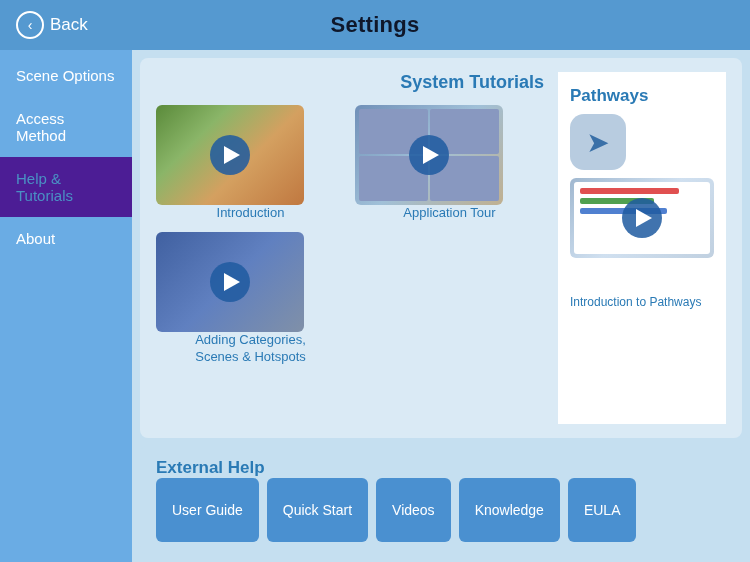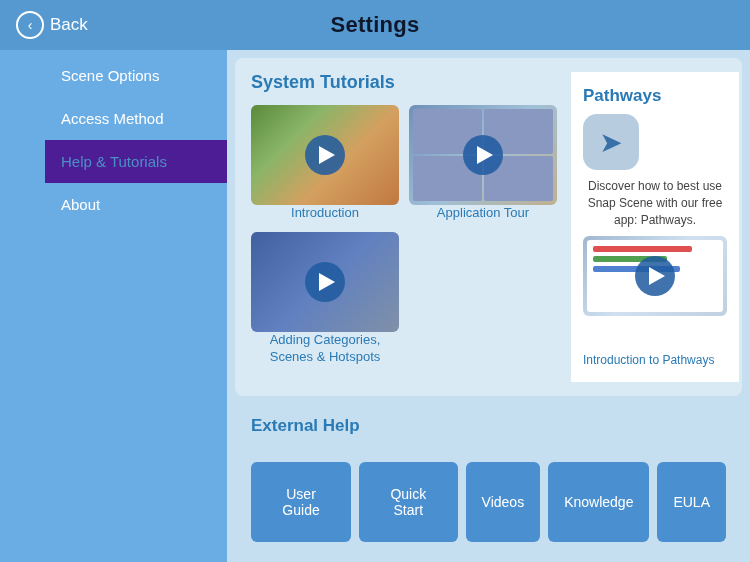--- a/index.html
+++ b/index.html
@@ -55,25 +55,24 @@
 
     
     .body {
       display: flex;
       flex: 1;
       overflow: hidden;
     }
 
     
     .sidebar {
-      width: 182px;
+      width: 132px;
       background: #6aace4;
       flex-shrink: 0;
       padding-top: 4px;
-      margin-left: 45px;
     }
     .sidebar-item {
       padding: 13px 16px;
       color: white;
       font-size: 15px;
       cursor: pointer;
       border-bottom: none;
     }
     .sidebar-item.active {
       background: #4c1d95;
@@ -104,20 +103,21 @@
 
     
     .tutorials-left {
       flex: 1;
     }
     .tutorials-title {
       color: #2a7ab5;
       font-size: 18px;
       font-weight: 600;
       margin-bottom: 12px;
+      text-align: right;
     }
     .videos-grid {
       display: grid;
       grid-template-columns: 1fr 1fr;
       gap: 10px;
     }
     .video-item {
       display: flex;
       flex-direction: column;
     }
@@ -259,21 +259,21 @@
       background: #c5dff0;
       margin: 4px 8px 8px 8px;
       border-radius: 8px;
       padding: 12px 16px;
       flex-shrink: 0;
     }
     .external-title {
       color: #2a7ab5;
       font-size: 17px;
       font-weight: 600;
-      margin-bottom: 26px;
+      margin-bottom: 0;
     }
     .help-buttons {
       display: flex;
       gap: 8px;
     }
     .help-btn {
       background: #4a90d0;
       color: white;
       border: none;
       border-radius: 6px;
@@ -345,21 +345,20 @@
 
 
         </div>
       </div>
 
       <div class="pathways-panel">
         <div class="pathways-title">Pathways</div>
         <div class="pathways-icon-wrap">
           <span class="pathways-icon-symbol">➤</span>
         </div>
-        <div class="pathways-desc">Discover how to best use Snap Scene with our free app: Pathways.</div>
         <div class="pathways-video-thumb">
           <div class="pathways-inner">
             <div class="pathways-inner-bars">
               <div class="p-bar" style="background:#e05050;width:80%;"></div>
               <div class="p-bar" style="background:#50a050;width:60%;"></div>
               <div class="p-bar" style="background:#5080d0;width:70%;"></div>
             </div>
           </div>
           <div class="play-overlay">
             <div class="play-triangle"></div>

